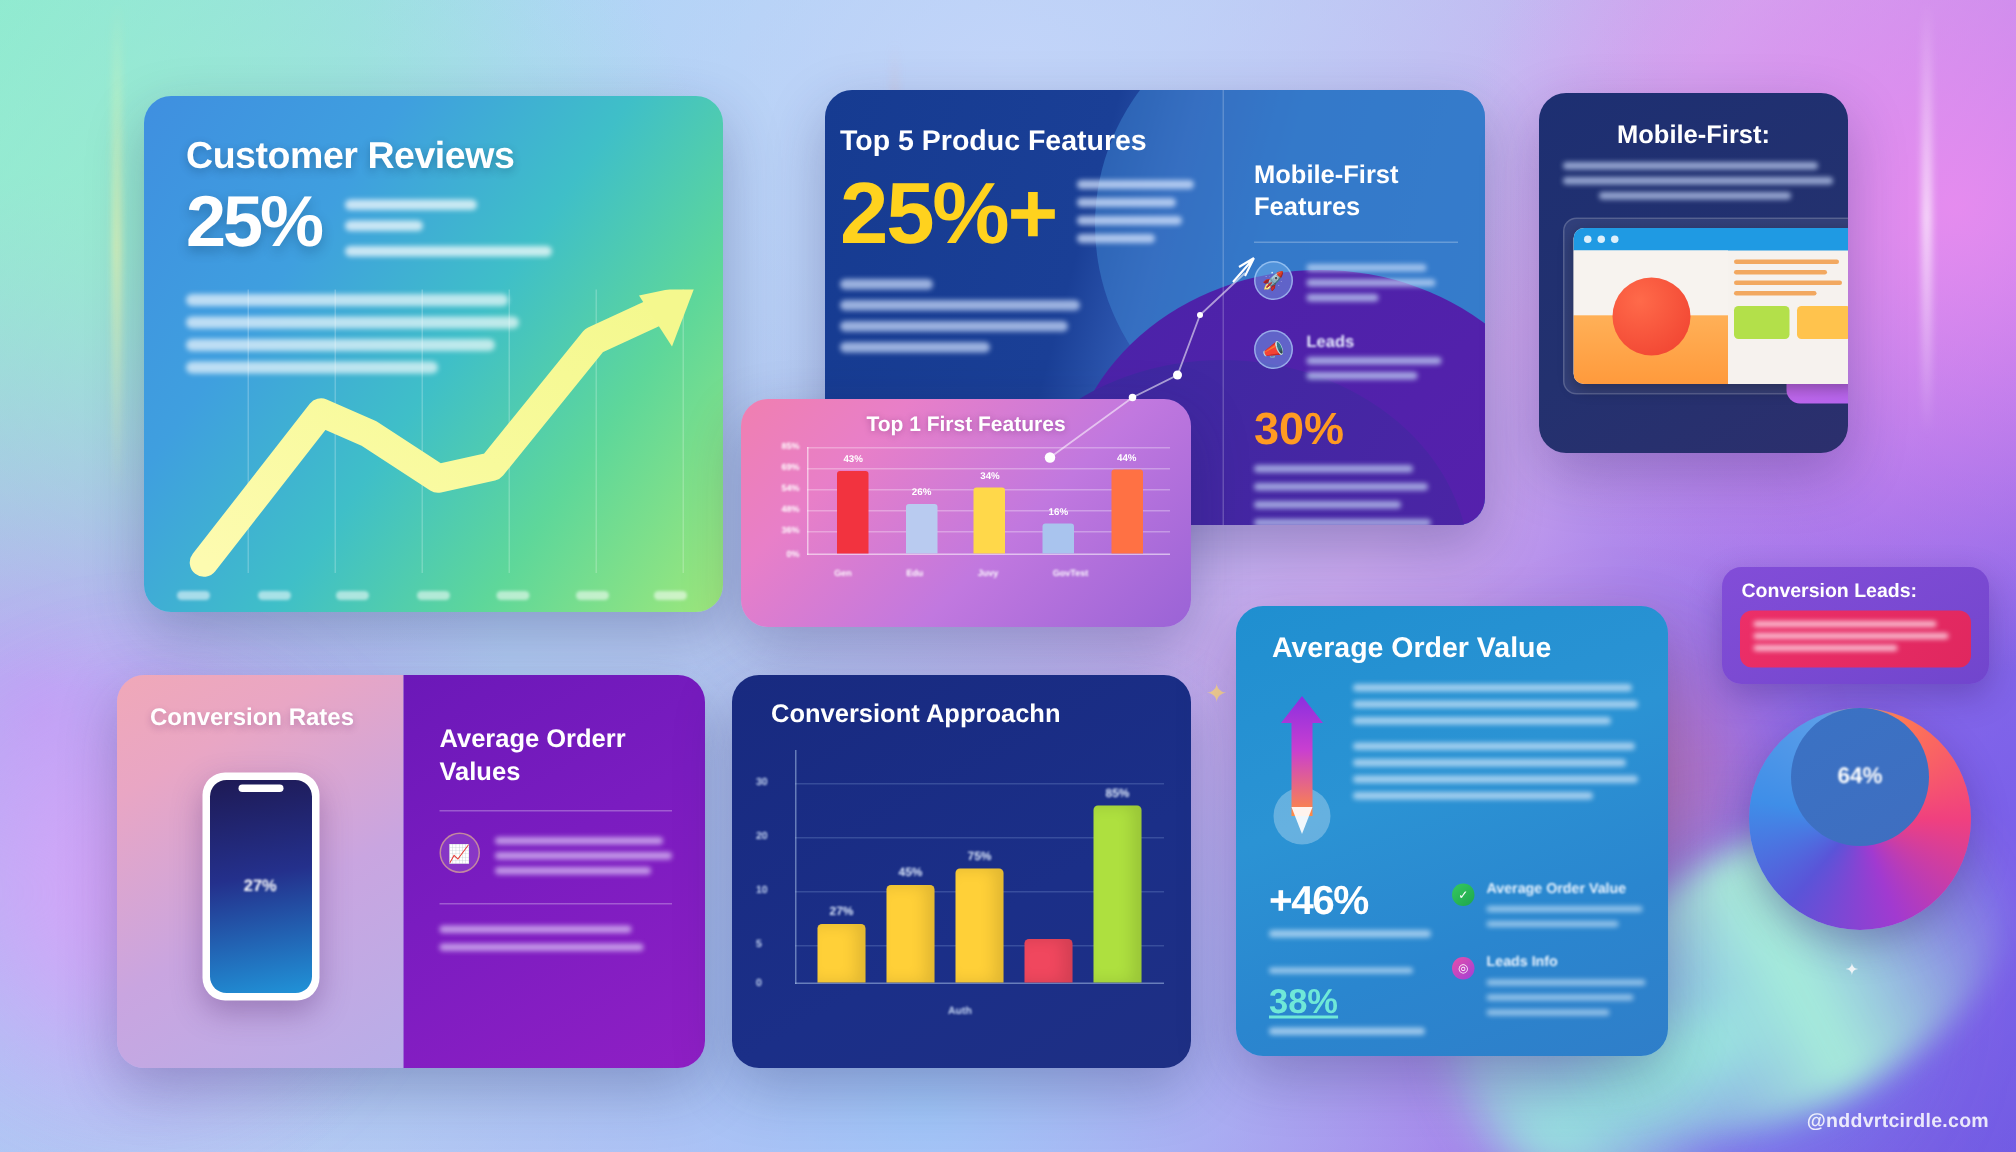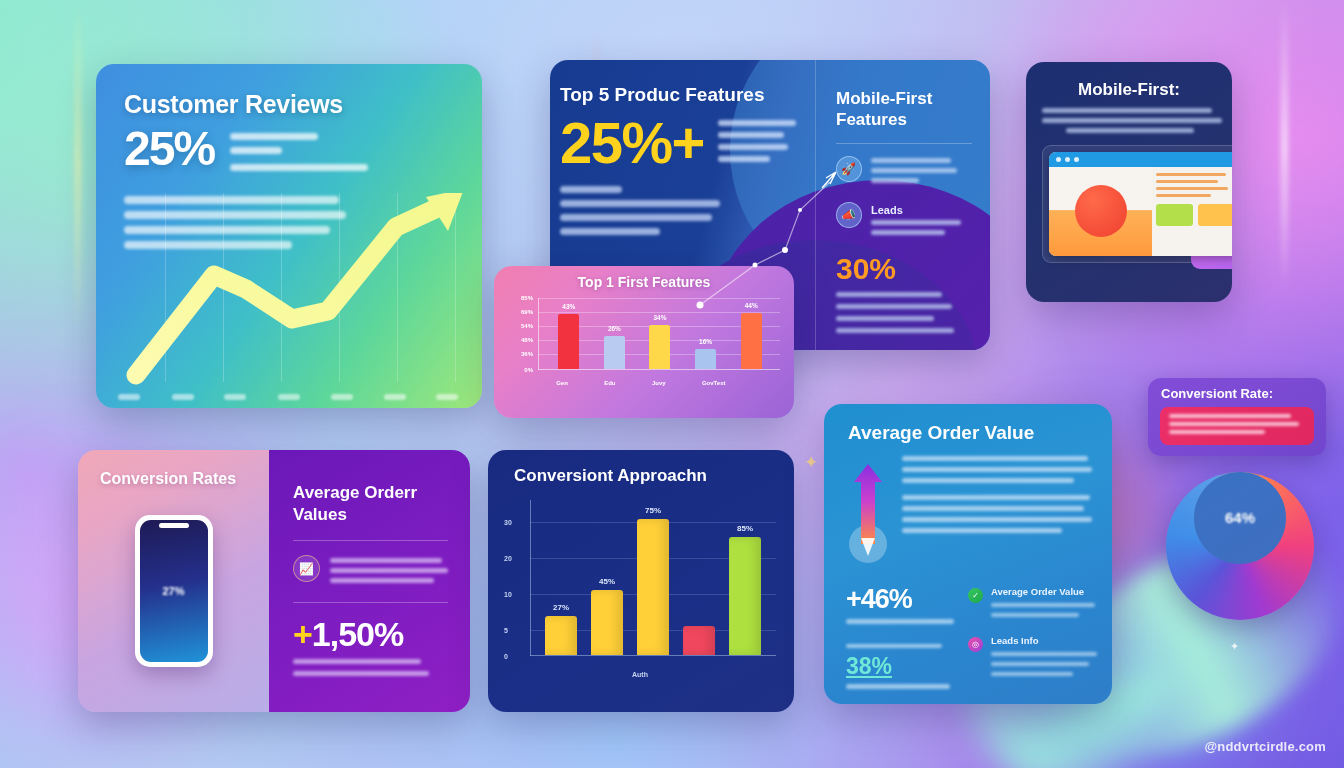--- a/index.html
+++ b/index.html
@@ -70,21 +70,21 @@
   .t5-inner { position:relative; z-index:4; display:flex; height:100%; }
   .t5-left { width:265px; padding:24px 16px 0 10px; }
   .t5-title { font-size:19px; font-weight:bold; color:#fff; }
   .t5-statrow { display:flex; gap:14px; align-items:flex-start; margin-top:8px; }
   .t5-big { font-size:58px; font-weight:bold; color:#ffd21e; line-height:1; letter-spacing:-1.5px; }
   .t5-sidecol { padding-top:6px; width:92px; }
   .t5-sidecol .blur-l { height:6px; background:rgba(215,230,255,.75); margin-bottom:6px; }
   .t5-body { margin-top:14px; }
   .t5-body .blur-l { height:7px; background:rgba(205,222,252,.72); }
   .t5-right { flex:1; padding:28px 18px 0 20px; border-left:1px solid rgba(255,255,255,.2); }
-  .mf-title { font-size:17px; font-weight:bold; color:#fff; line-height:1.25; }
+  .mf-title { font-size:17px; font-weight:bold; color:#fff; line-height:1.25;margin-top:18px; }
   .mf-div { height:1px; background:rgba(255,255,255,.25); margin:12px 0 12px; }
   .mf-item { display:flex; gap:9px; margin-bottom:14px; }
   .mf-ic { width:26px; height:26px; border-radius:50%; flex:none;
            background:rgba(120,180,240,.45); border:1px solid rgba(190,220,255,.6);
            display:flex; align-items:center; justify-content:center; font-size:12px; }
   .mf-txt { flex:1; padding-top:2px; }
   .mf-txt .blur-l { height:5px; background:rgba(200,220,250,.72); margin-bottom:5px; }
   .mf-lbl { font-size:11px; font-weight:bold; color:#e8eeff; filter:blur(.7px); margin-bottom:4px; }
   .mf-30 { font-size:30px; font-weight:bold; color:#ff9a22; line-height:1; margin-top:0; }
   .mf-30wrap .blur-l { height:5px; background:rgba(200,218,250,.7); margin-top:5px; }
@@ -453,23 +453,20 @@
     <div class="cv-div"></div>
     <div class="cv-item">
       <div class="cv-ic">📈</div>
       <div style="flex:1;padding-top:3px">
         <div class="blur-l" style="width:112px"></div>
           <div class="blur-l" style="width:118px"></div>
         <div class="blur-l" style="width:104px"></div>
       </div>
     </div>
     <div class="cv-div"></div>
-    <div class="cv-big">
-      <span class="cv-plus">+</span><span>1,50%</span>
-    </div>
     <div class="cv-foot">
       <div class="blur-l" style="width:128px"></div>
         <div class="blur-l" style="width:136px"></div>
     </div>
   </div>
 </div>
 
 <div class="card" id="c-bars">
   <div class="bc-title">Conversiont Approachn</div>
   <div class="bc-plot">
@@ -484,21 +481,21 @@
     <div class="bc-ylbl" style="top:94px">10</div>
     <div class="bc-ylbl" style="top:130px">5</div>
     <div class="bc-ylbl" style="top:156px">0</div>
     <div class="bc-bars" id="bc-bars">
         <div class="bc-bar" style="height: 39px; background: linear-gradient(rgb(255, 208, 56), rgb(255, 208, 56)); box-shadow: rgba(0, 0, 0, 0.12) -6px 0px 10px inset;">
           <div class="bc-vlab">27%</div>
         </div>
         <div class="bc-bar" style="height: 65px; background: linear-gradient(rgb(255, 208, 56), rgb(255, 208, 56)); box-shadow: rgba(0, 0, 0, 0.12) -6px 0px 10px inset;">
           <div class="bc-vlab">45%</div>
         </div>
-        <div class="bc-bar" style="height: 136px; background: linear-gradient(rgb(255, 208, 56), rgb(255, 208, 56)); box-shadow: rgba(0, 0, 0, 0.12) -6px 0px 10px inset;">
+        <div class="bc-bar" style="height: 76px; background: linear-gradient(rgb(255, 208, 56), rgb(255, 208, 56)); box-shadow: rgba(0, 0, 0, 0.12) -6px 0px 10px inset;">
           <div class="bc-vlab">75%</div>
         </div>
         <div class="bc-bar" style="height: 29px; background: linear-gradient(rgb(240, 71, 94), rgb(240, 71, 94)); box-shadow: rgba(0, 0, 0, 0.12) -6px 0px 10px inset;"></div>
         <div class="bc-bar" style="height: 118px; background: linear-gradient(rgb(174, 224, 63), rgb(174, 224, 63)); box-shadow: rgba(0, 0, 0, 0.12) -6px 0px 10px inset;">
           <div class="bc-vlab">85%</div>
         </div>
       </div>
     <div class="bc-xl">Auth</div>
   </div>
 </div>
@@ -560,21 +557,21 @@
           <div class="blur-l" style="width:106px"></div>
             <div class="blur-l" style="width:98px"></div>
           <div class="blur-l" style="width:82px"></div>
         </div>
       </div>
     </div>
   </div>
 </div>
 
 <div class="card" id="c-rate">
-  <div class="rt-title">Conversiont Rate:</div>
+  <div class="rt-title">Conversion Leads:</div>
   <div class="rt-box">
     <div class="blur-l" style="width:122px"></div>
     <div class="blur-l" style="width:130px"></div>
     <div class="blur-l" style="width:96px"></div>
   </div>
 </div>
 
 <div id="c-donut">
   <div class="dn-ring">
     <div class="dn-hole">

